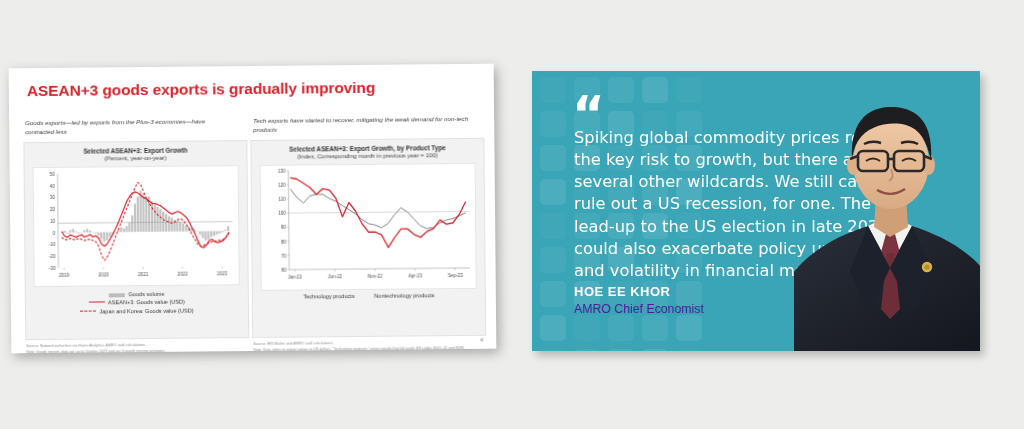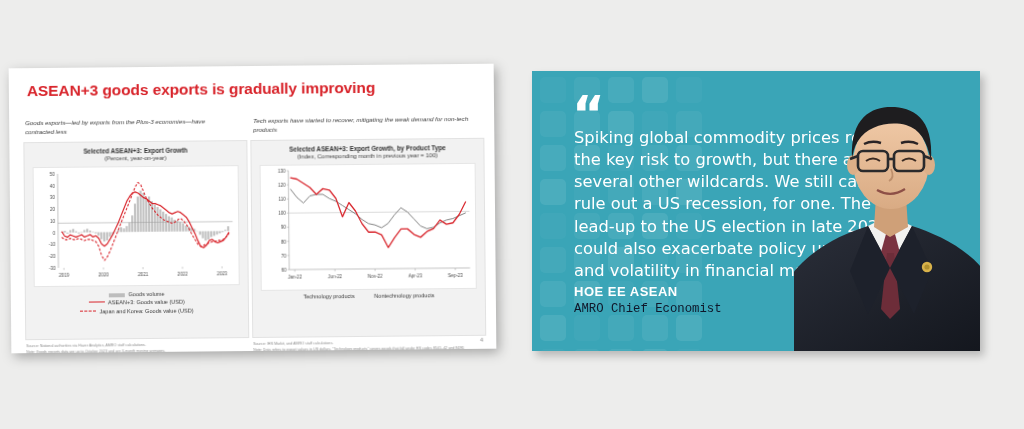--- a/index.html
+++ b/index.html
@@ -92,21 +92,21 @@
     position:absolute;left:42px;top:56px;width:338px;
     color:#ffffff;font-size:16.3px;line-height:1.36;
     font-family:"DejaVu Sans",sans-serif;
   }
   #quote-name{
     position:absolute;left:42px;top:213px;
     color:#ffffff;font-size:13px;font-weight:bold;letter-spacing:.5px;
   }
   #quote-role{
     position:absolute;left:42px;top:231px;
-    color:#0f172a;font-size:12.3px;font-family:Liberation Mono, monospace;
+    color:#4c1d95;font-size:12.3px;
   }
 
   
   #portrait{position:absolute;right:-4px;bottom:0;width:190px;height:280px;}
 </style>
 </head>
 <body>
 
 <div id="slide-wrap">
   <div id="slide">
@@ -338,21 +338,21 @@
       <i style="left: 144px; top: 244px; opacity: 1.01;"></i>
       <i style="left: 8px; top: 278px; opacity: 0.35;"></i>
       <i style="left: 42px; top: 278px; opacity: 0.57;"></i>
       <i style="left: 76px; top: 278px; opacity: 0.79;"></i>
       <i style="left: 110px; top: 278px; opacity: 1.01;"></i>
       <i style="left: 144px; top: 278px; opacity: 0.35;"></i>
     </div>
 
   <div id="quote-mark">“</div>
   <div id="quote-text">Spiking global commodity prices remains the key risk to growth, but there are several other wildcards. We still cannot rule out a US recession, for one. The lead-up to the US election in late 2024 could also exacerbate policy uncertainty and volatility in financial markets.</div>
-  <div id="quote-name">HOE EE ASEAN</div>
+  <div id="quote-name">HOE EE KHOR</div>
   <div id="quote-role">AMRO Chief Economist</div>
 
   <svg id="portrait" viewBox="0 0 190 280">
     <defs>
       <linearGradient id="suitg" x1="0" y1="0" x2="1" y2="1">
         <stop offset="0%" stop-color="#2b2f3a"></stop>
           <stop offset="100%" stop-color="#13161d"></stop>
       </linearGradient>
       <linearGradient id="sking" x1="0" y1="0" x2="0" y2="1">
         <stop offset="0%" stop-color="#f0c9a6"></stop>

